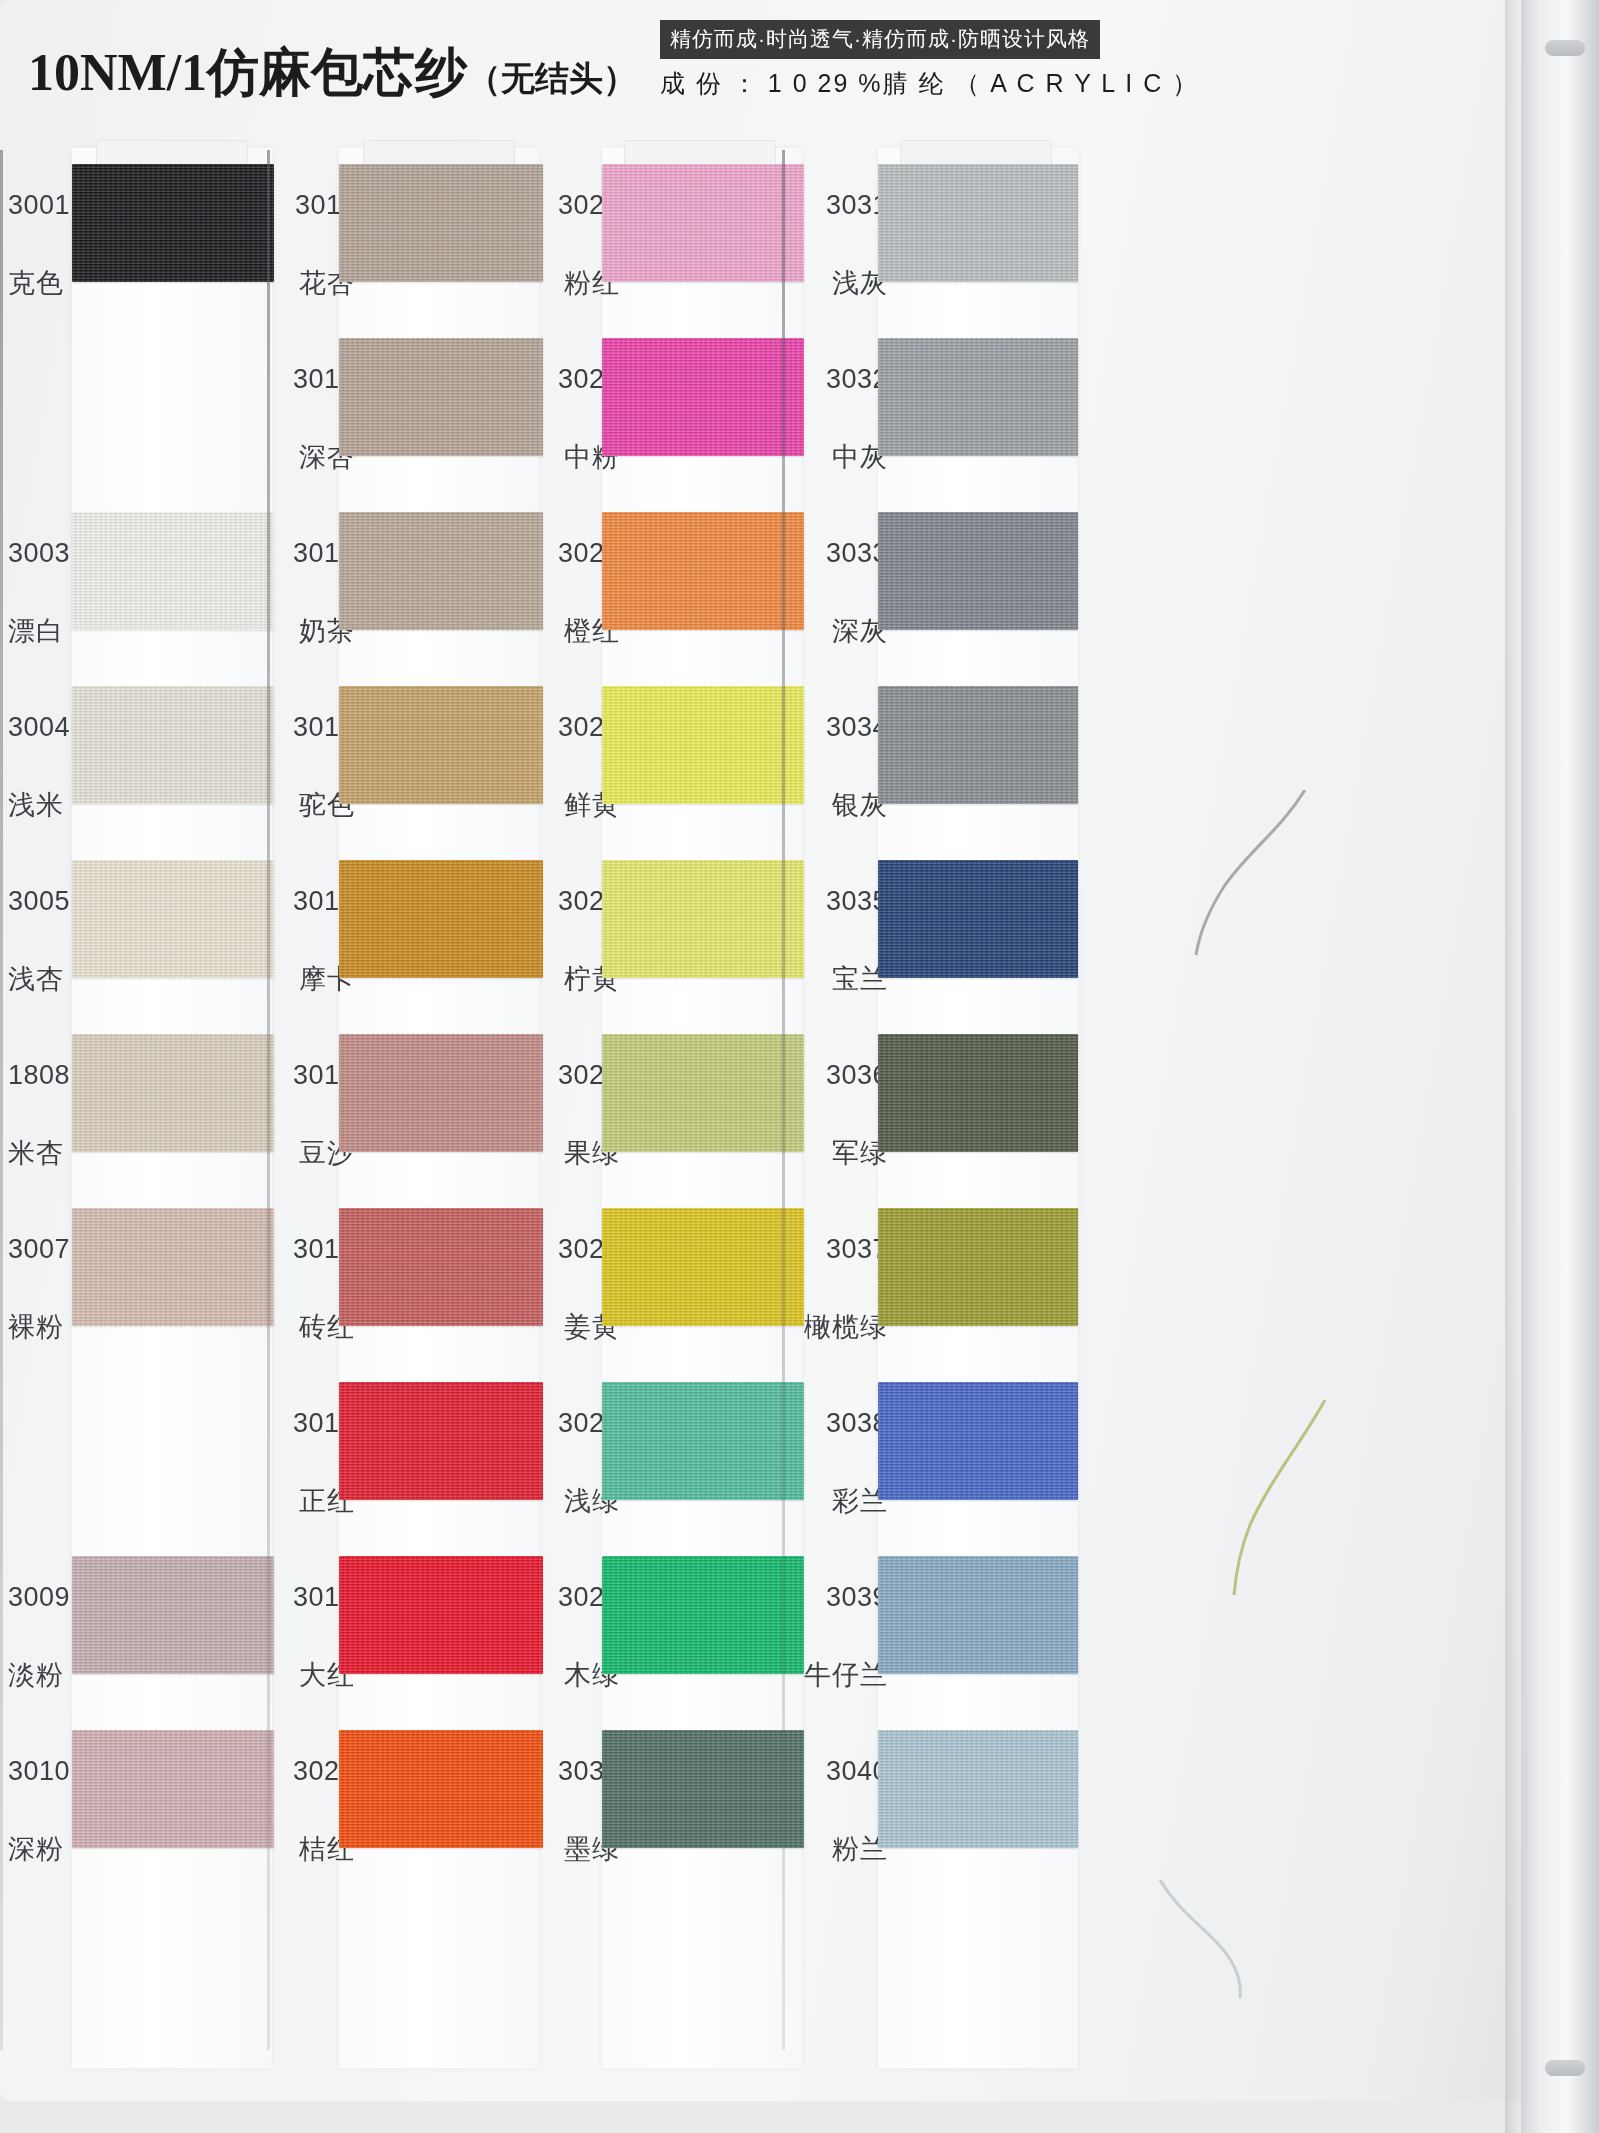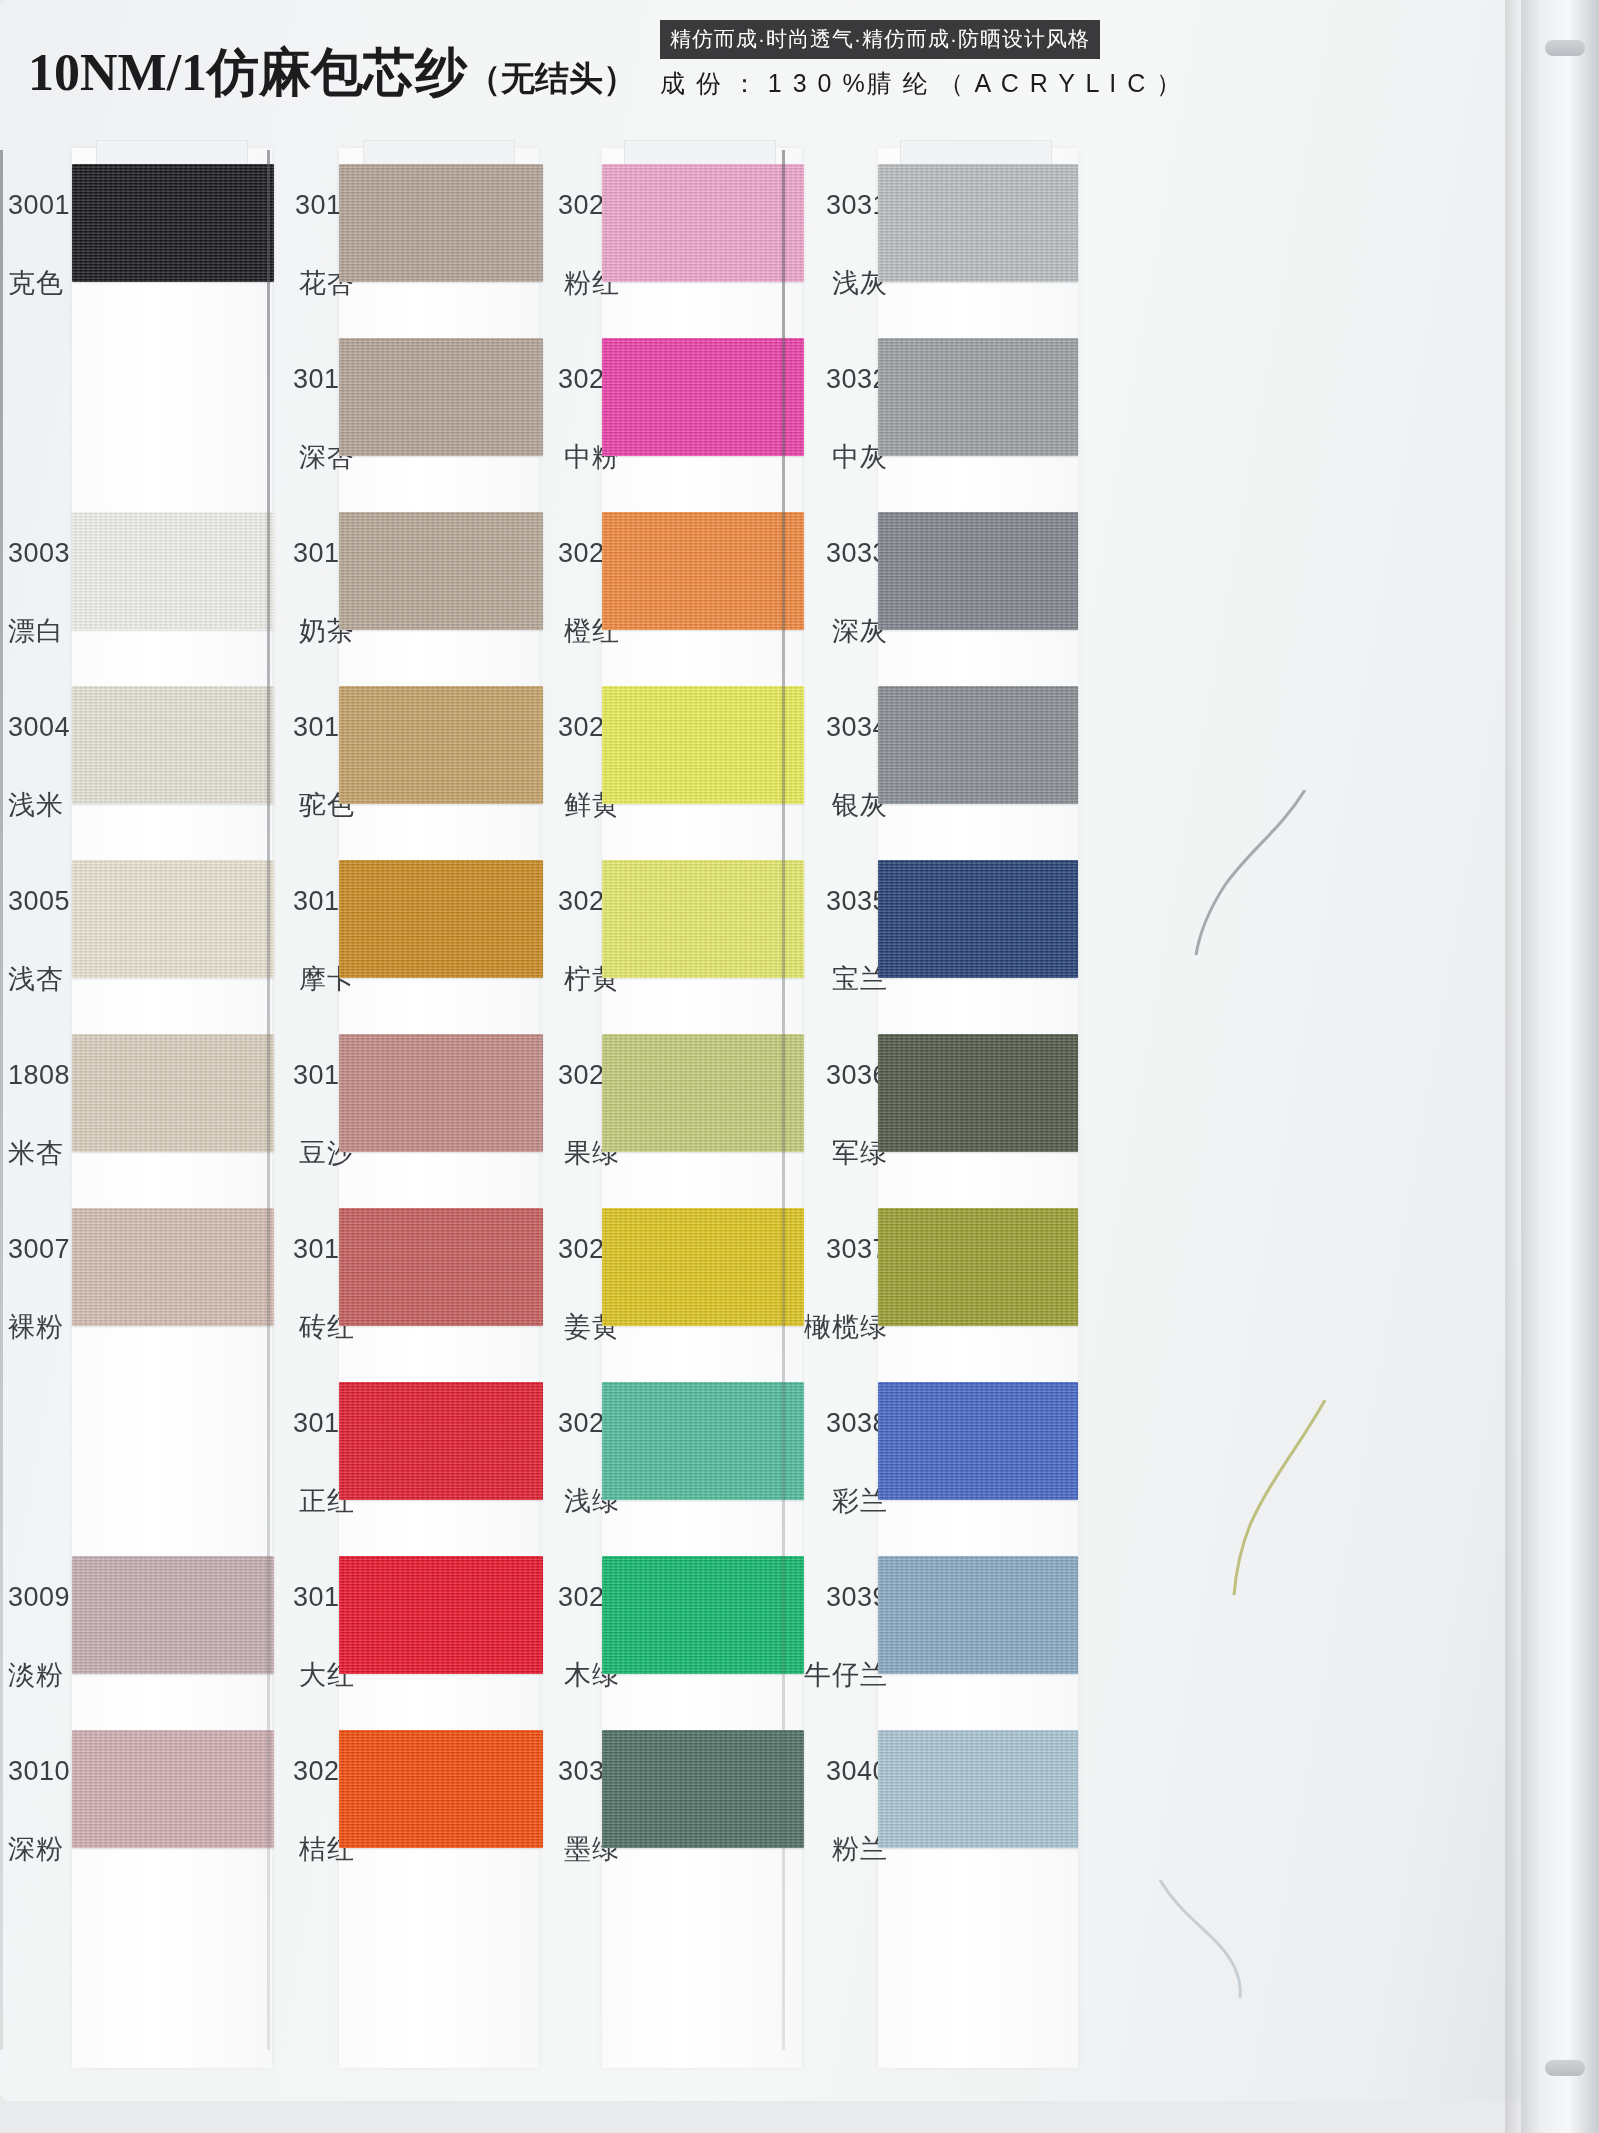--- a/index.html
+++ b/index.html
@@ -123,21 +123,21 @@
 <body>
 
 <div id="card">
 
   <div id="header">
     <div id="title">
       <span>10NM/1仿麻包芯纱</span><span class="sub">（无结头）</span>
     </div>
     <div id="header-right">
       <div id="tagline">精仿而成·时尚透气·精仿而成·防晒设计风格</div>
-      <div id="composition">成 份 ： 1 3 0 %腈 纶 （ A C R Y L I C ）</div>
+      <div id="composition">成 份 ： 1 0 29 %腈 纶 （ A C R Y L I C ）</div>
     </div>
   </div>
 
   <div class="column" id="col-0">
       <div class="strip"></div>
       <div class="strip-tab"></div>
       <div class="guide"></div>
       <div class="row" style="top: 6px;">
         <div class="label">
           <span class="code">3001</span>

